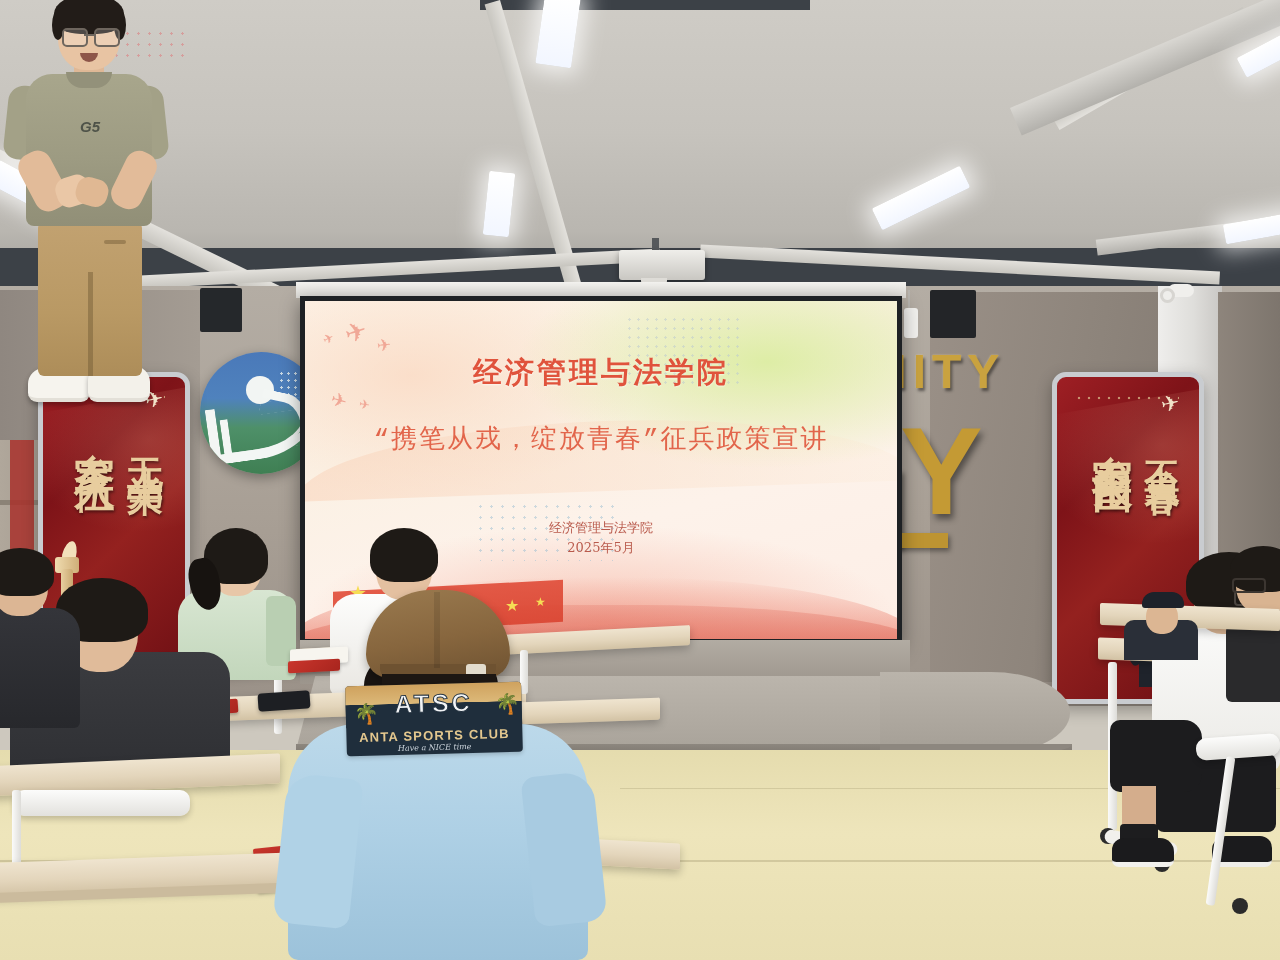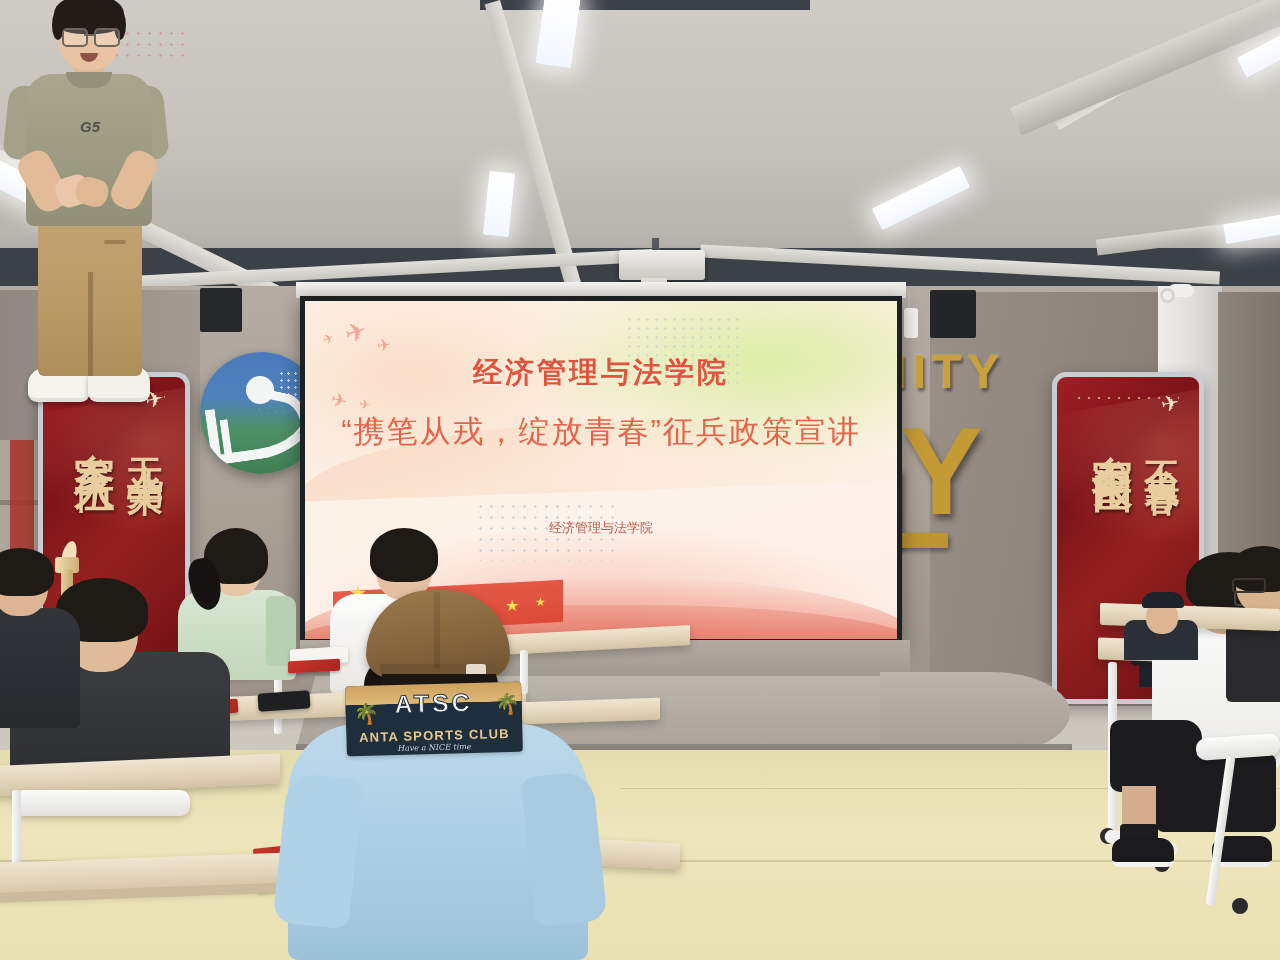--- a/index.html
+++ b/index.html
@@ -100,21 +100,21 @@
   #st1{left:44px;bottom:34px;font-size:20px;}
   #st2{left:86px;bottom:44px;font-size:11px;}
   #st3{left:100px;bottom:30px;font-size:11px;}
   #st4{left:200px;bottom:24px;font-size:16px;}
   #st5{left:230px;bottom:30px;font-size:12px;}
 
   .ln{position:absolute;width:100%;text-align:center;
     font-family:"DejaVu Sans","Liberation Sans",sans-serif;}
   #s-title{top:52px;color:#e0533c;font-size:29px;font-weight:bold;letter-spacing:3px;
     text-shadow:0 1px 2px rgba(255,255,255,.6);}
-  #s-sub1{top:110px;color:#e2654b;font-size:31px;letter-spacing:2px;font-family:Liberation Sans, sans-serif;}
+  #s-sub1{top:120px;color:#e2654b;font-size:26px;letter-spacing:2px;font-family:Liberation Mono, monospace;}
   #s-sub2{top:158px;color:#e2553c;font-size:31px;letter-spacing:3px;font-family:"DejaVu Serif","Liberation Serif",serif;}
   #s-org{top:218px;color:#b95a4c;font-size:13px;font-family:"DejaVu Serif","Liberation Serif",serif;}
   #s-date{top:238px;color:#b95a4c;font-size:13px;font-family:"DejaVu Serif","Liberation Serif",serif;}
 
   
   #stage-back{left:300px;top:640px;width:610px;height:44px;
     background:linear-gradient(180deg,#b2aca3,#9d968d);}
   #stage-top{left:296px;top:676px;width:640px;height:74px;
     background:linear-gradient(180deg,#bbb5ac,#a9a39a);
     clip-path:polygon(3% 0,100% 0,100% 100%,0 100%);}
@@ -352,20 +352,21 @@
 
       <div class="doves" id="dove1">✈</div>
       <div class="doves" id="dove2">✈</div>
       <div class="doves" id="dove3">✈</div>
       <div class="doves" id="dove4">✈</div>
       <div class="doves" id="dove5">✈</div>
 
       <div class="ln" id="s-title">经济管理与法学院</div>
       <div class="ln" id="s-sub1">“携笔从戎，绽放青春”征兵政策宣讲</div>
       <div class="ln" id="s-org">经济管理与法学院</div>
+      <div class="ln" id="s-date">2025年5月</div>
 
       <div id="screen-bottom"></div>
       <div id="screen-bottom2"></div>
       <div id="flag"></div>
       <div class="star" id="st1">★</div>
       <div class="star" id="st2">★</div>
       <div class="star" id="st3">★</div>
       <div class="star" id="st4">★</div>
       <div class="star" id="st5">★</div>
     </div>

